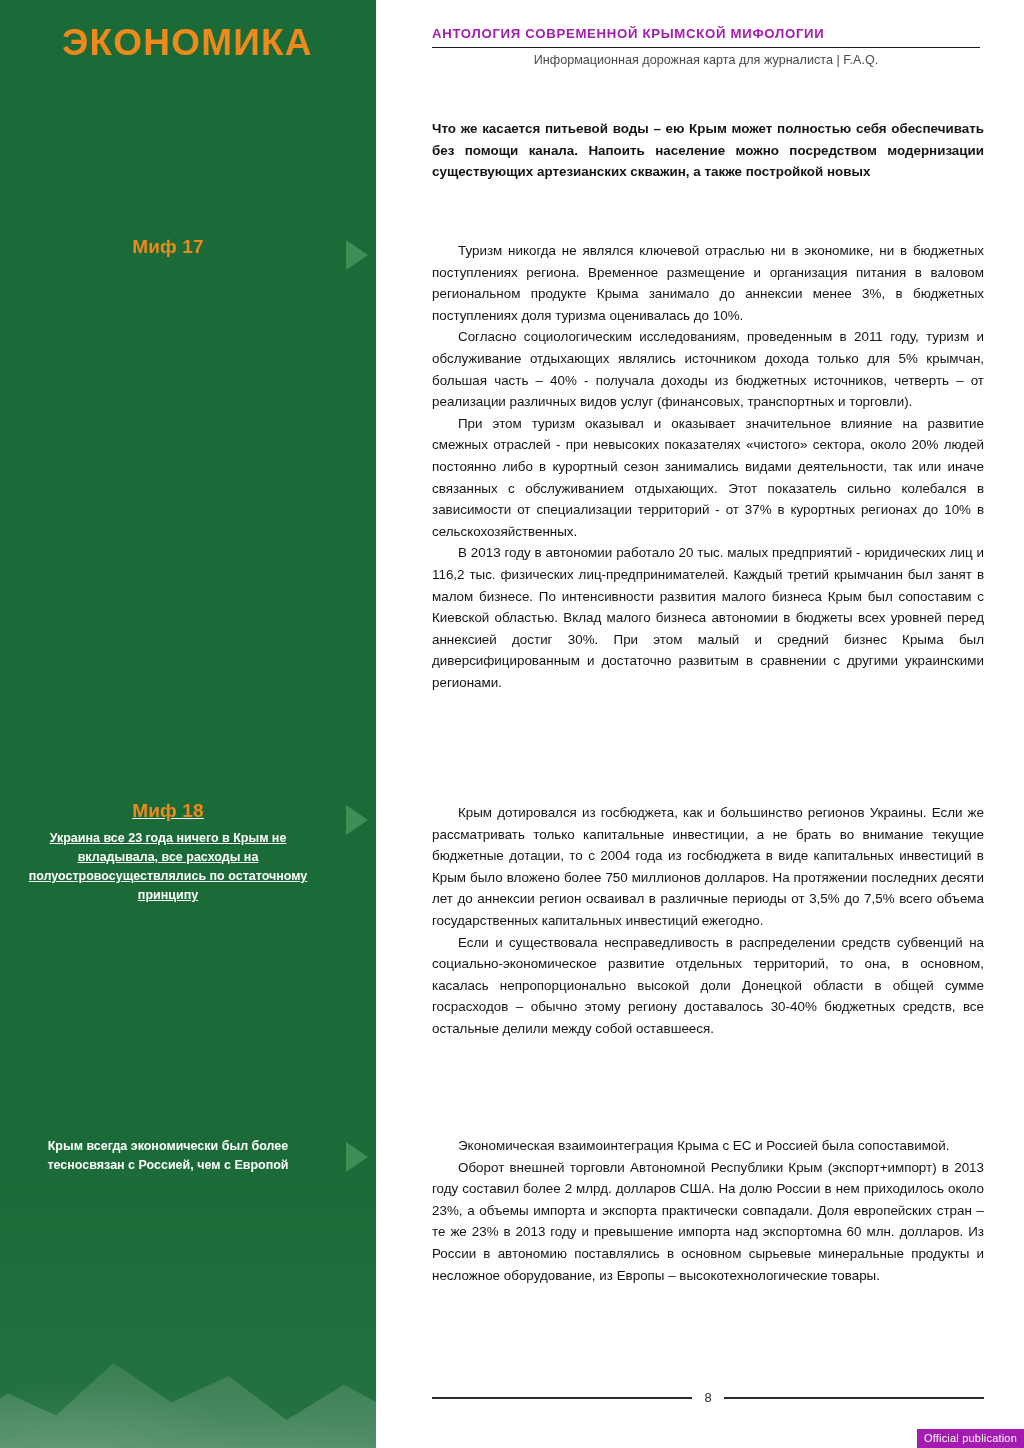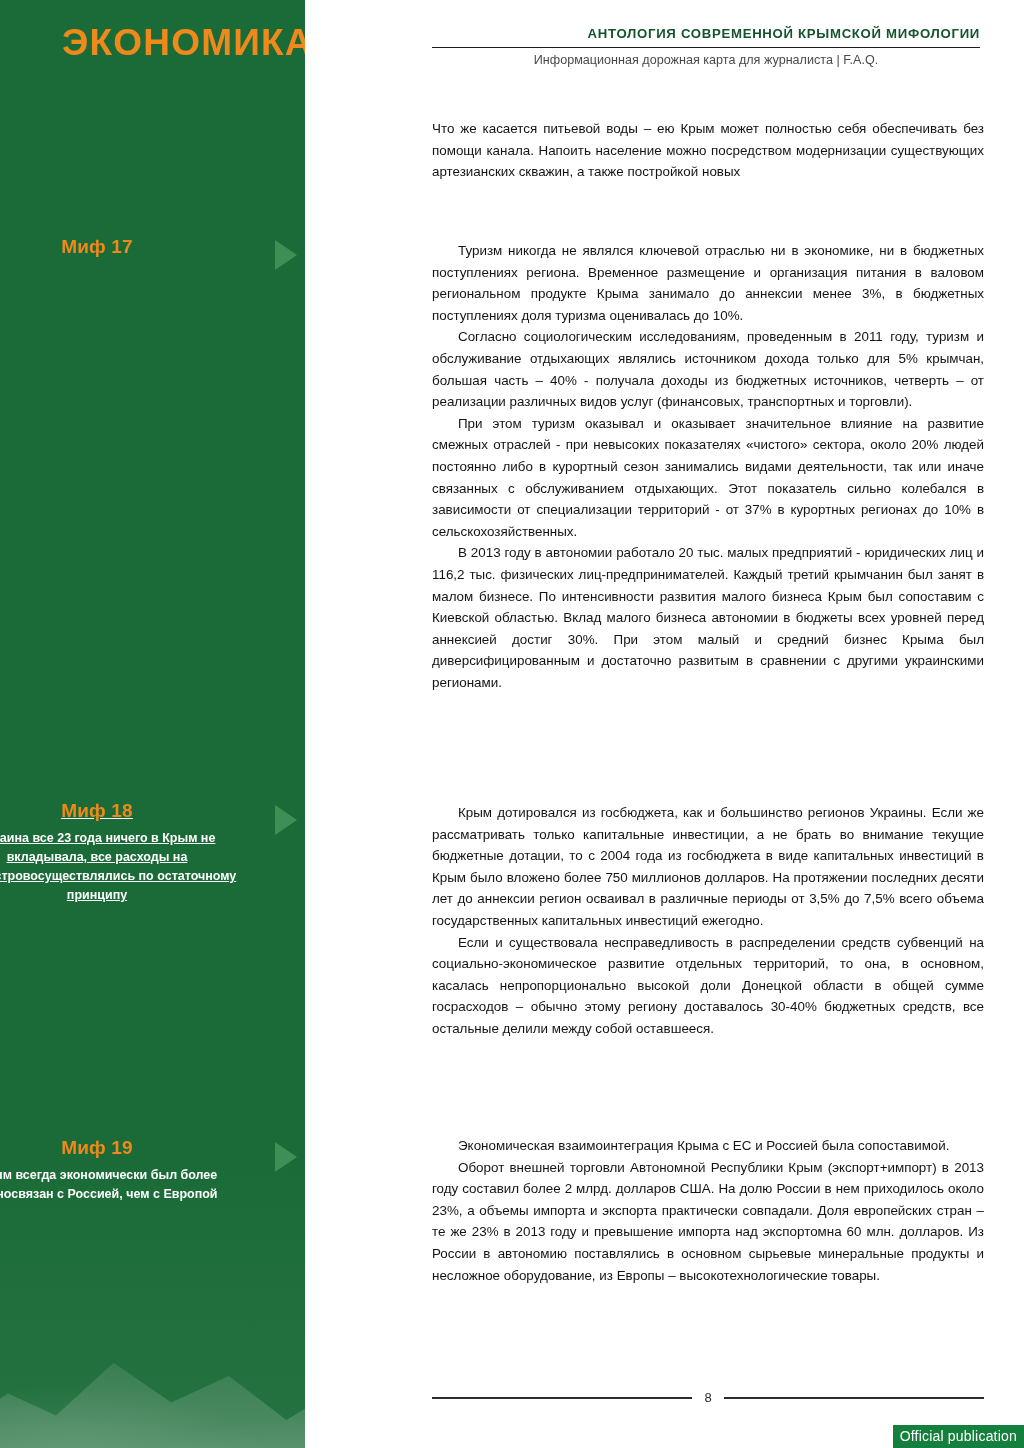--- a/index.html
+++ b/index.html
@@ -10,21 +10,21 @@
     font-family: "Liberation Sans", sans-serif;
     background: #ffffff;
     position: relative;
     overflow: hidden;
   }
 
   
   .left-col {
     position: absolute;
     left: 0; top: 0;
-    width: 305px;
+    width: 376px;
     height: 1448px;
     background: #1a6b37;
     overflow: hidden;
   }
   
   .mountains {
     position: absolute;
     left: 0; bottom: 0;
     width: 385px; height: 300px;
     background:
@@ -81,24 +81,24 @@
     border-left: 22px solid #3d8f56;
   }
 
   
   .header {
     position: absolute;
     left: 432px; top: 26px;
     width: 548px;
   }
   .header-title {
-    text-align: right;
+    text-align: left;
     font-size: 13.2px;
     font-weight: bold;
-    color: #14532d;
+    color: #a21caf;
     letter-spacing: 0.7px;
   }
   .header-rule {
     margin: 6px 0 5px 0;
     height: 1px;
     background: #1b1b1b;
   }
   .header-sub {
     text-align: center;
     font-size: 12.6px;
@@ -126,23 +126,23 @@
     align-items: center;
     justify-content: center;
     gap: 12px;
   }
   .footer .line { flex: 1; height: 2px; background: #2b2b2b; }
   .footer .pageno { font-size: 13px; color: #2b2b2b; }
 
   .official {
     position: absolute;
     right: 0; bottom: 0;
-    background: #15803d;
+    background: #a21caf;
     color: #ffffff;
-    font-size: 14px;
+    font-size: 11px;
     padding: 3px 7px 4px 7px;
     letter-spacing: 0.2px;
   }
 </style>
 </head>
 <body>
 
 <div class="left-col">
   <div class="mountains"></div>
 
@@ -153,33 +153,32 @@
   </div>
   <div class="myth-arrow" style="top: 240px;"></div>
 
   <div class="myth" style="top: 800px; text-decoration: underline;">
     <div class="myth-num">Миф 18</div>
     <div class="myth-text">Украина все 23 года ничего в Крым не вкладывала, все расходы на полуостровосуществлялись по остаточному принципу</div>
   </div>
   <div class="myth-arrow" style="top: 805px;"></div>
 
   <div class="myth" style="top: 1137px;">
-    <div class="myth-num">Миф 19</div>
     <div class="myth-text">Крым всегда экономически был более тесносвязан с Россией, чем с Европой</div>
   </div>
   <div class="myth-arrow" style="top: 1142px;"></div>
 </div>
 
 <div class="header">
   <div class="header-title">АНТОЛОГИЯ СОВРЕМЕННОЙ КРЫМСКОЙ МИФОЛОГИИ</div>
   <div class="header-rule"></div>
   <div class="header-sub">Информационная дорожная карта для журналиста | F.A.Q.</div>
 </div>
 
-<div class="body-text" style="top: 118px;">
+<div class="body-text" style="top: 118px; font-weight: bold;">
   <p class="noindent">Что же касается питьевой воды – ею Крым может полностью себя обеспечивать без помощи канала. Напоить население можно посредством модернизации существующих артезианских скважин, а также постройкой новых</p>
 </div>
 
 <div class="body-text" style="top: 240px;">
   <p>Туризм никогда не являлся ключевой отраслью ни в экономике, ни в  бюджетных поступлениях региона. Временное размещение и организация  питания в валовом региональном продукте Крыма занимало до аннексии менее 3%, в бюджетных поступлениях доля туризма оценивалась до 10%.</p>
   <p>Согласно социологическим исследованиям, проведенным в 2011 году, туризм и обслуживание отдыхающих являлись источником дохода только для 5% крымчан, большая часть – 40% - получала доходы из бюджетных источников, четверть – от реализации различных видов услуг (финансовых, транспортных и торговли).</p>
   <p>При этом туризм оказывал  и  оказывает  значительное  влияние на развитие смежных отраслей  - при невысоких показателях «чистого» сектора, около 20% людей постоянно либо в курортный сезон занимались  видами  деятельности,  так  или  иначе  связанных  с обслуживанием отдыхающих. Этот показатель сильно  колебался  в зависимости  от  специализации   территорий - от  37%  в  курортных регионах до 10% в сельскохозяйственных.</p>
   <p>В 2013 году в автономии работало  20 тыс.  малых  предприятий - юридических лиц и 116,2 тыс.  физических лиц-предпринимателей. Каждый третий крымчанин был занят в малом бизнесе. По интенсивности развития малого бизнеса Крым был  сопоставим  с  Киевской областью.  Вклад  малого бизнеса автономии в бюджеты всех уровней перед аннексией достиг 30%. При этом малый и средний бизнес Крыма  был  диверсифицированным   и  достаточно  развитым  в сравнении с другими украинскими регионами.</p>
 </div>
 

